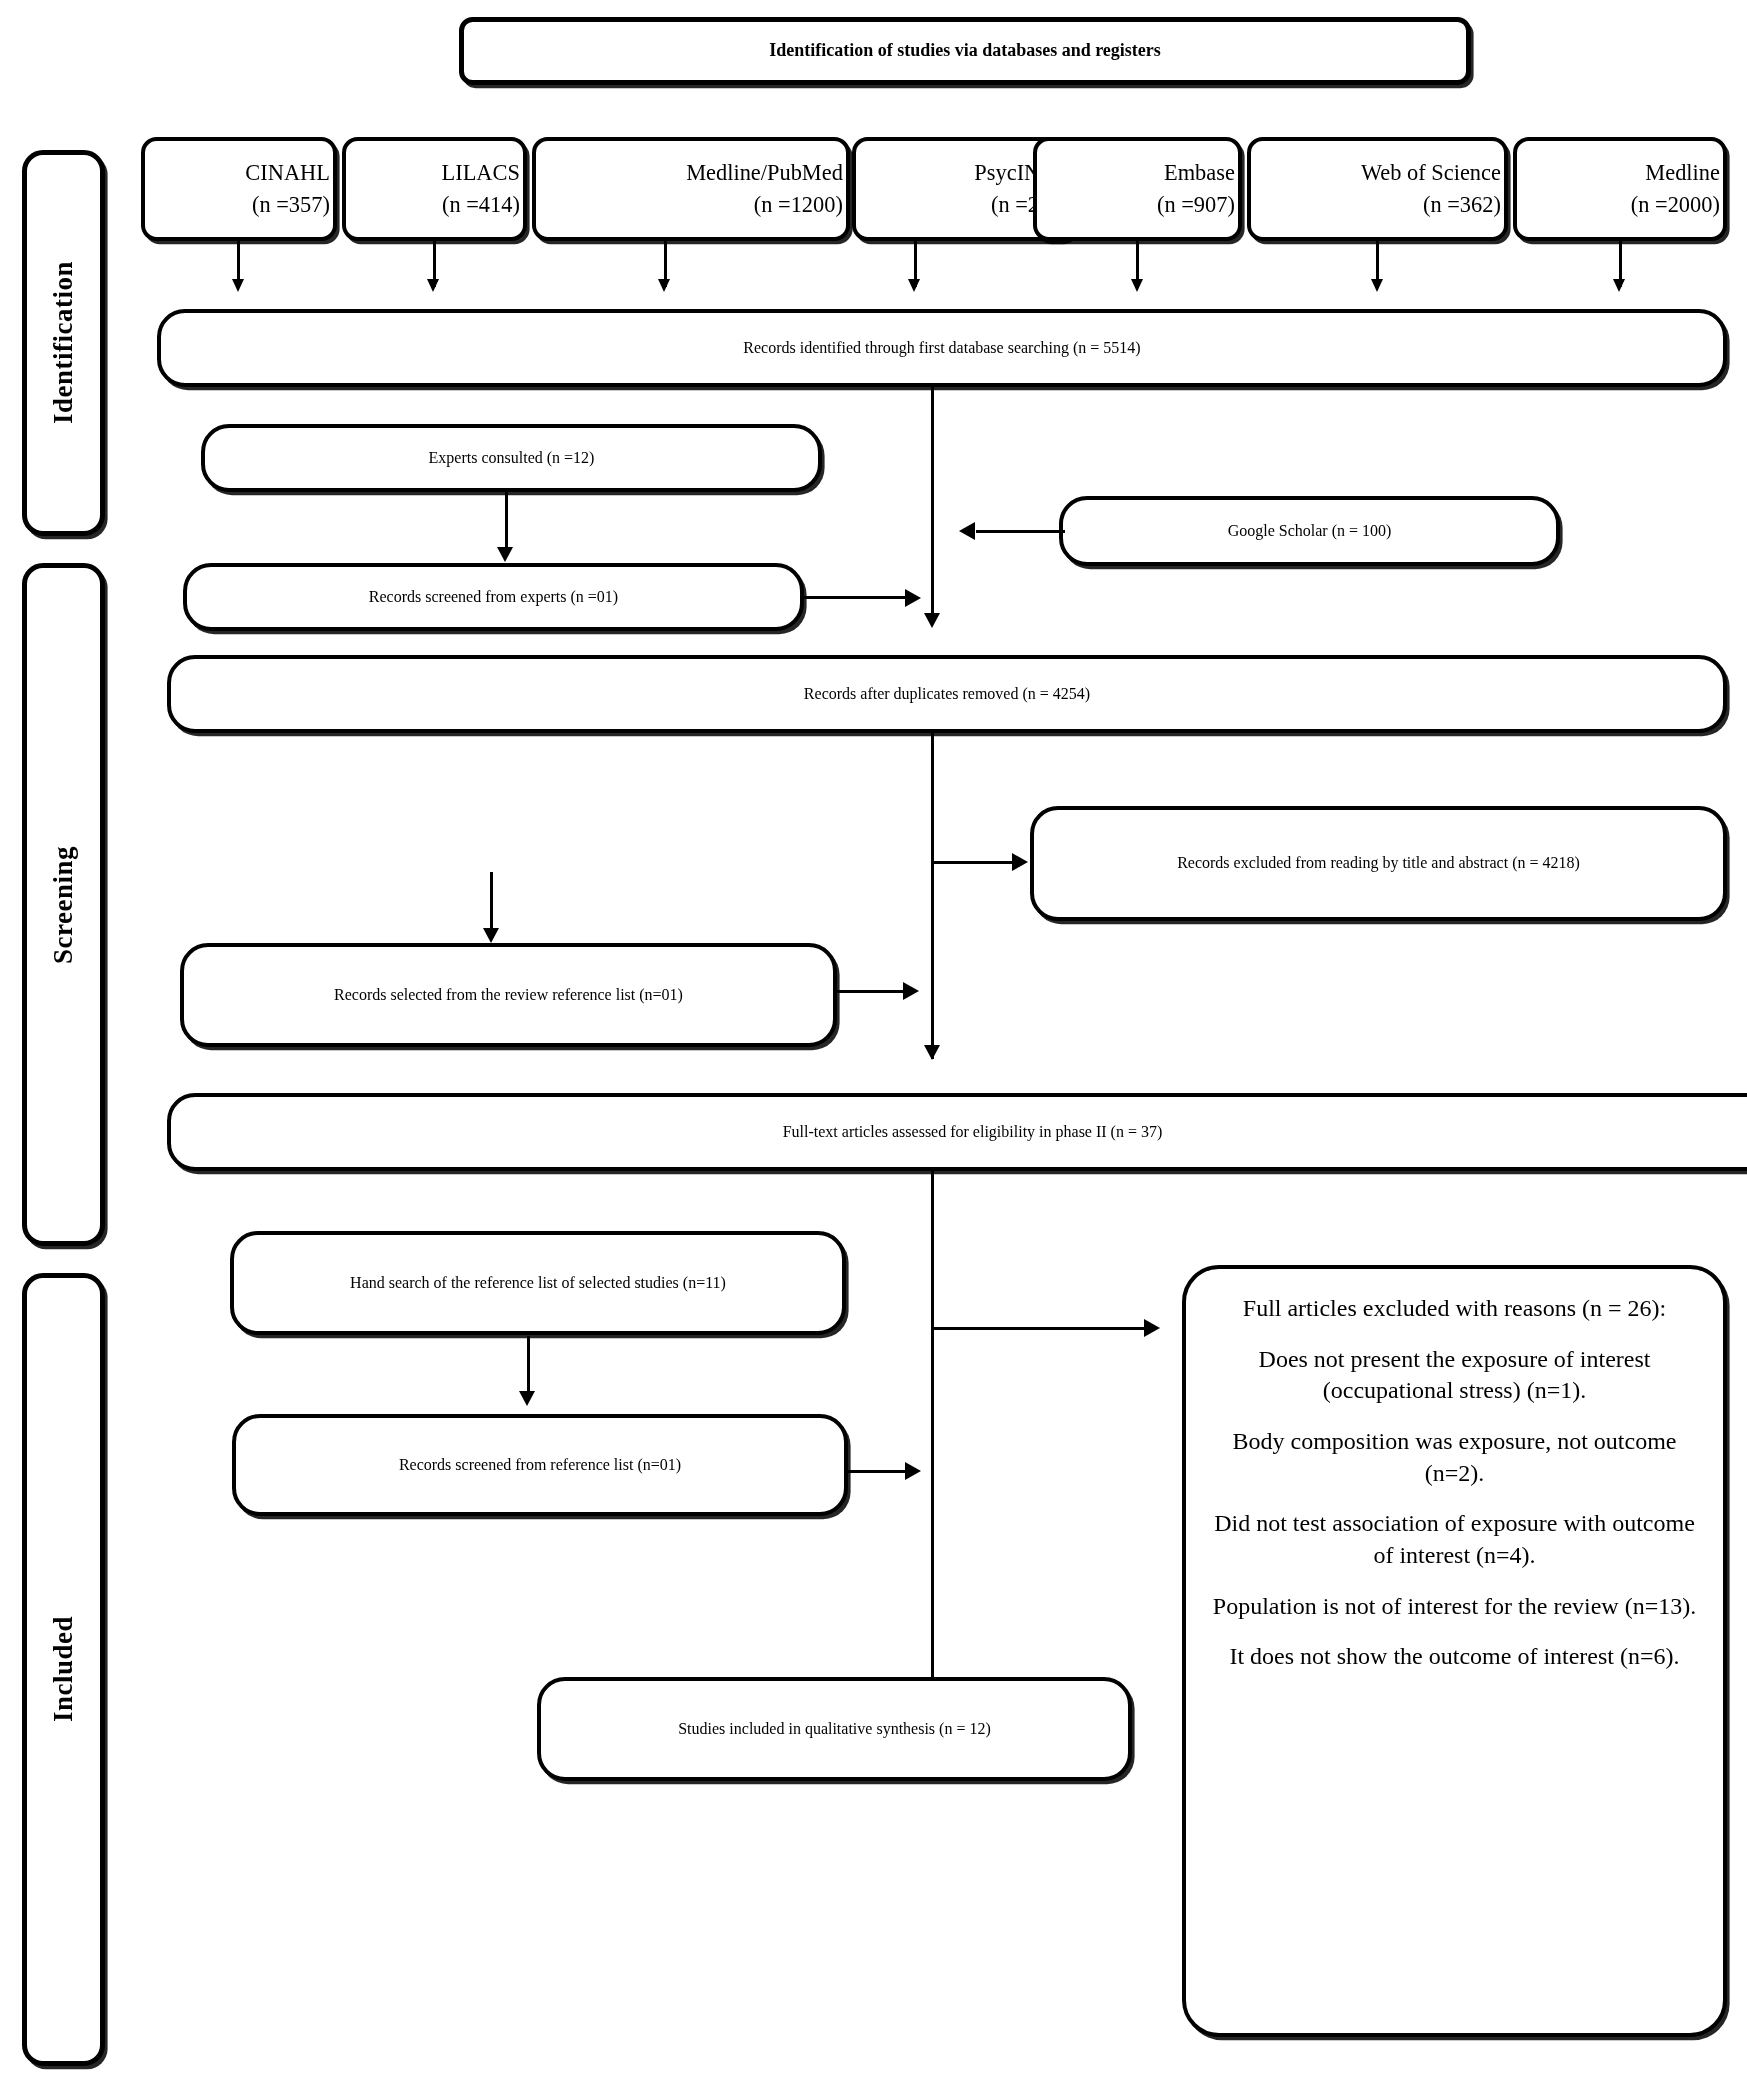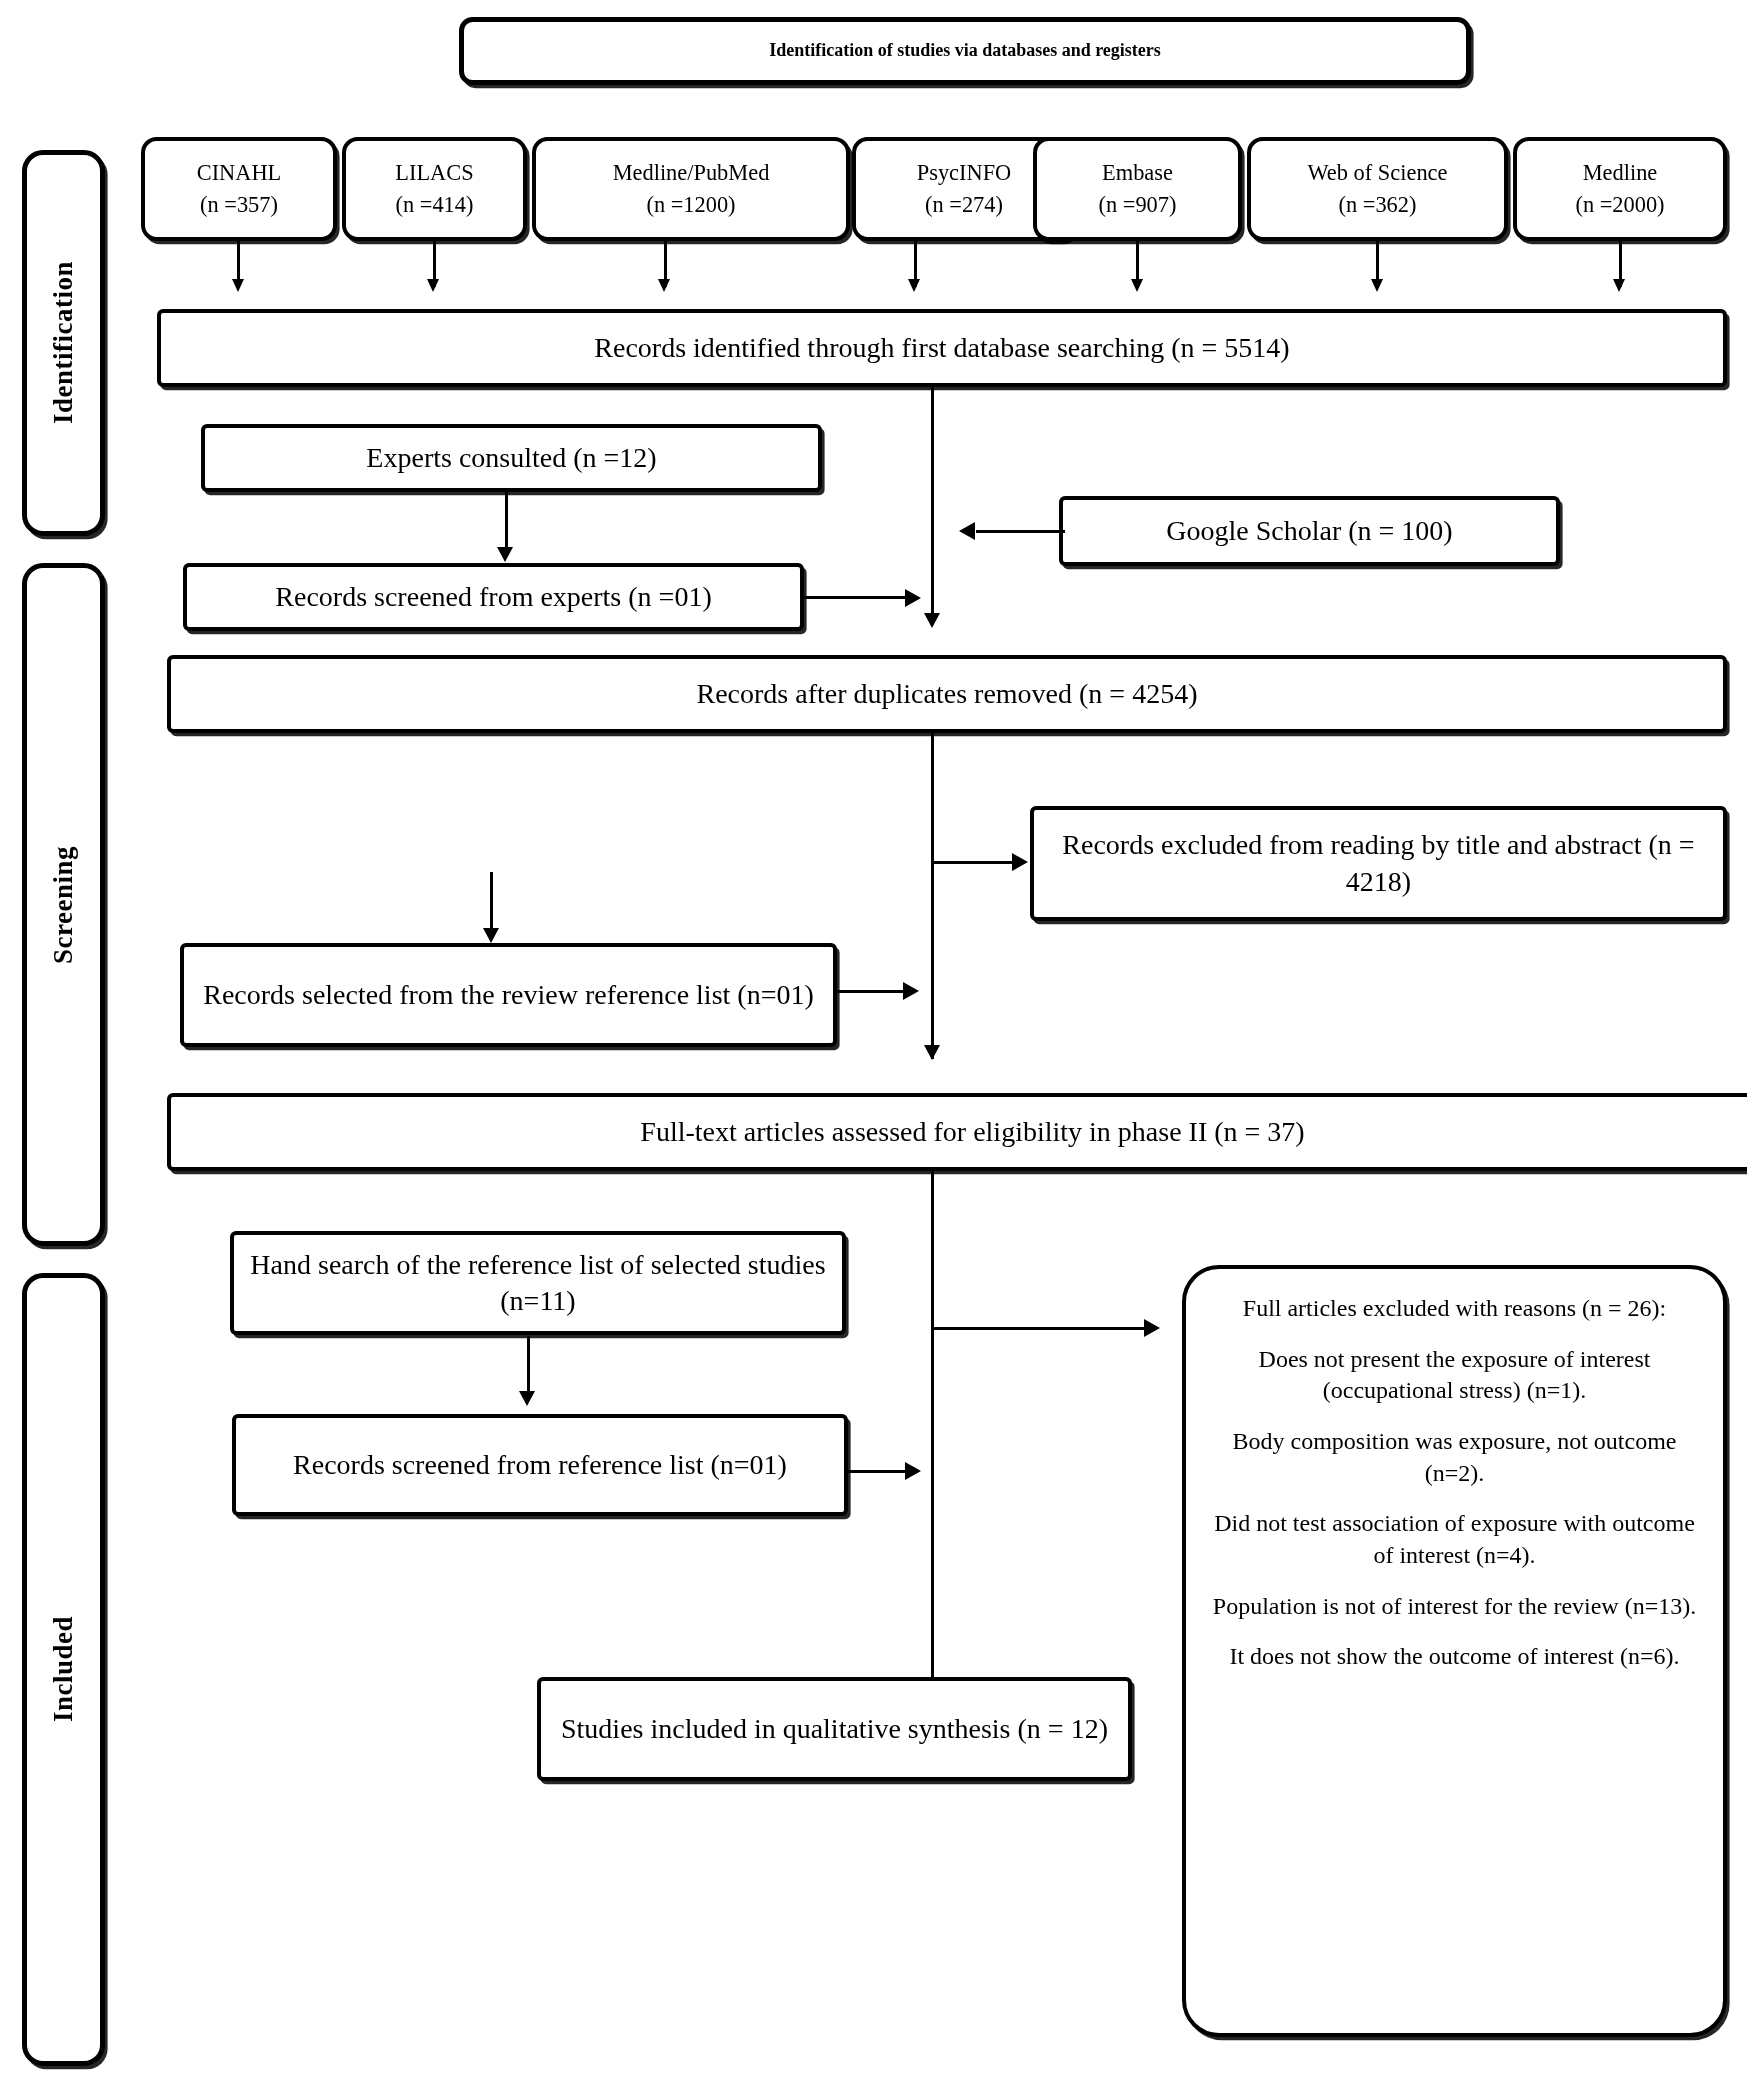--- a/index.html
+++ b/index.html
@@ -16,28 +16,28 @@
     color: #000000;
     overflow: hidden;
   }
 
   
   .node {
     position: absolute;
     box-sizing: border-box;
     background: #ffffff;
     border: 4.7px solid #000000;
-    border-radius: 6px;
+    border-radius: 28px;
     display: flex;
     align-items: center;
     justify-content: center;
     text-align: center;
     line-height: 1.30;
     padding: 3.1px 9.4px;
-    font-size: 28px;
+    font-size: 16px;
     box-shadow: 3.1px 3.7px 0 -0.5px rgba(0,0,0,0.85);
   }
   .node .txt { display: block; width: 100%; }
 
   
   .title-banner {
     border-width: 5.2px;
     border-radius: 13.6px;
     font-weight: bold;
     font-size: 18px;
@@ -64,20 +64,21 @@
     white-space: nowrap;
   }
 
   
   .db-box {
     border-radius: 15.7px;
     font-size: 22.4px;
     flex-direction: column;
     line-height: 1.45;
     padding: 2.1px 3.1px;
+    align-items: flex-end;
   }
 
   
   .vline, .hline {
     position: absolute;
     background: #000000;
   }
   .vline { width: 2.6px; }
   .hline { height: 2.6px; }
 

